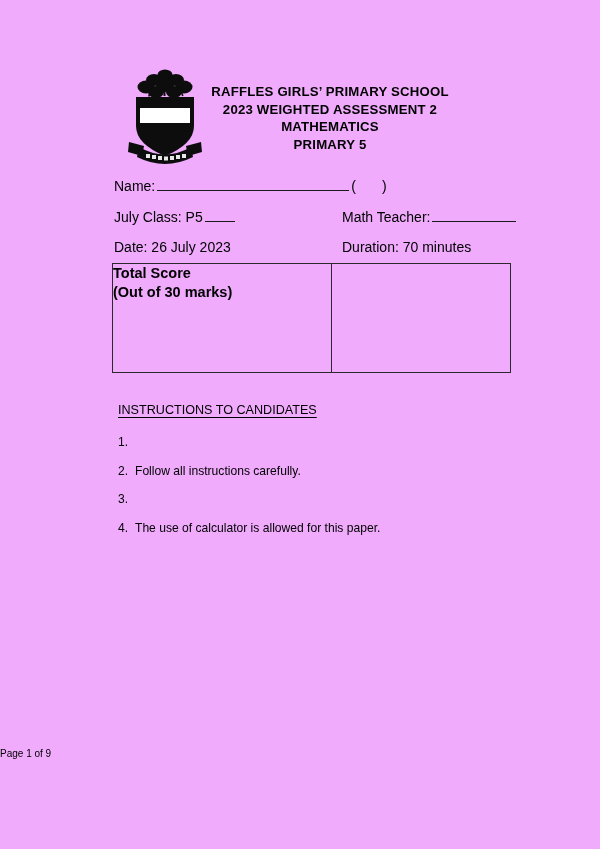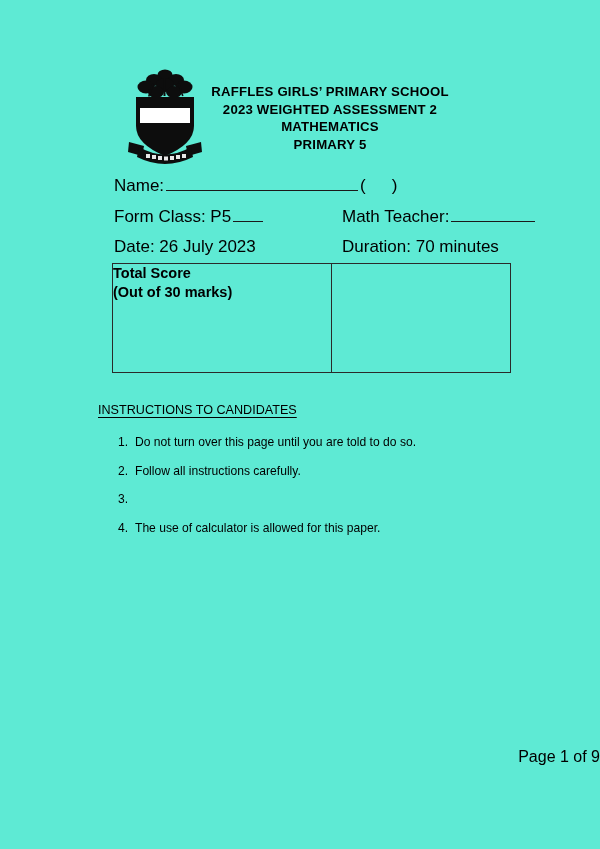--- a/index.html
+++ b/index.html
@@ -12,21 +12,21 @@
     height: 849px;
     position: relative;
     font-family: "Liberation Sans", sans-serif;
     color: #000000;
     overflow: hidden;
   }
 
   .page {
     position: absolute;
     inset: 0;
-    background: #5eead4;
+    background: #f0abfc;
   }
 
   
   .crest {
     position: absolute;
     left: 126px;
     top: 68px;
     width: 78px;
     height: 100px;
   }
@@ -44,21 +44,21 @@
     font-weight: bold;
     font-size: 13.2px;
     letter-spacing: 0.2px;
     line-height: 17.5px;
     white-space: nowrap;
   }
 
   
   .field {
     position: absolute;
-    font-size: 17px;
+    font-size: 14px;
     line-height: 16px;
     white-space: nowrap;
   }
   .f-name     { left: 114px; top: 178px; }
   .f-formclass{ left: 114px; top: 209px; }
   .f-teacher  { left: 342px; top: 209px; }
   .f-date     { left: 114px; top: 239px; }
   .f-duration { left: 342px; top: 239px; }
 
   .blank {
@@ -131,21 +131,21 @@
   }
   .scan-mark .ring {
     position: absolute; left: 54px; top: 0px;
     width: 6px; height: 6px; border-radius: 50%;
     border: 1.2px solid #2c2c2c;
   }
 
   
   .instr-heading {
     position: absolute;
-    left: 98px;
+    left: 118px;
     top: 403px;
     font-size: 12.6px;
     text-decoration: underline;
     text-underline-offset: 2.5px;
     white-space: nowrap;
   }
   .instr-list {
     position: absolute;
     left: 118px;
     top: 434px;
@@ -161,22 +161,22 @@
   }
   .instr-num { width: 17px; flex: none; }
   .instr-text b { font-weight: bold; }
 
   
   .footer {
     position: absolute;
     left: 0;
     top: 748px;
     width: 600px;
-    text-align: right;
-    font-size: 16px;
+    text-align: left;
+    font-size: 10px;
   }
 </style>
 </head>
 <body>
 
 <div class="page">
 
   <div class="crest">
     <svg viewBox="0 0 78 100" xmlns="http://www.w3.org/2000/svg" aria-hidden="true">
       <g fill="#0d0d0d">
@@ -222,21 +222,21 @@
     <div class="header-line">2023 WEIGHTED ASSESSMENT 2</div>
     <div class="header-line">MATHEMATICS</div>
     <div class="header-line">PRIMARY 5</div>
   </div>
 
   <div class="field f-name">
     <span>Name:</span><span class="blank blank-name"></span><span>(</span><span class="paren-gap"></span><span>)</span>
   </div>
 
   <div class="field f-formclass">
-    <span>Form Class: P5</span><span class="blank blank-short"></span>
+    <span>July Class: P5</span><span class="blank blank-short"></span>
   </div>
 
   <div class="field f-teacher">
     <span>Math Teacher:</span><span class="blank blank-med"></span>
   </div>
 
   <div class="field f-date">Date: 26 July 2023</div>
 
   <div class="field f-duration">Duration: 70 minutes</div>
 
@@ -252,21 +252,20 @@
         </td>
       </tr>
     </tbody>
   </table>
 
   <div class="instr-heading">INSTRUCTIONS TO CANDIDATES</div>
 
   <div class="instr-list">
     <div class="instr-item">
       <span class="instr-num">1.</span>
-      <span class="instr-text"><span>Do not turn over this page until you are told to do so.</span></span>
     </div>
     <div class="instr-item">
       <span class="instr-num">2.</span>
       <span class="instr-text"><span>Follow all instructions carefully.</span></span>
     </div>
     <div class="instr-item">
       <span class="instr-num">3.</span>
     </div>
     <div class="instr-item">
       <span class="instr-num">4.</span>

